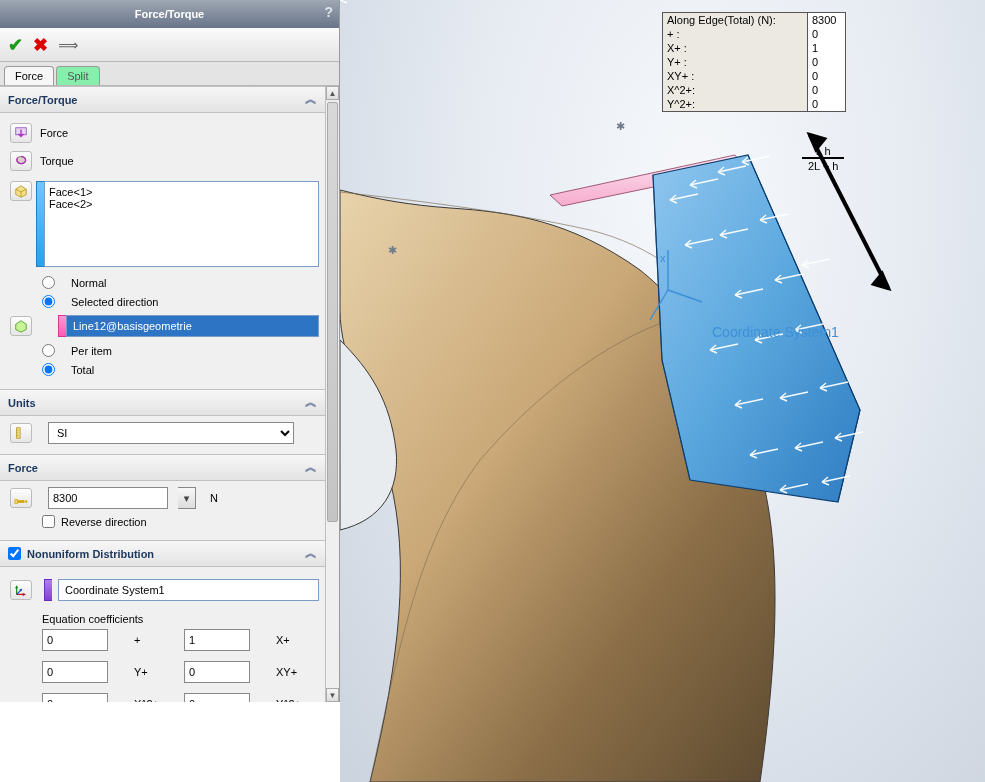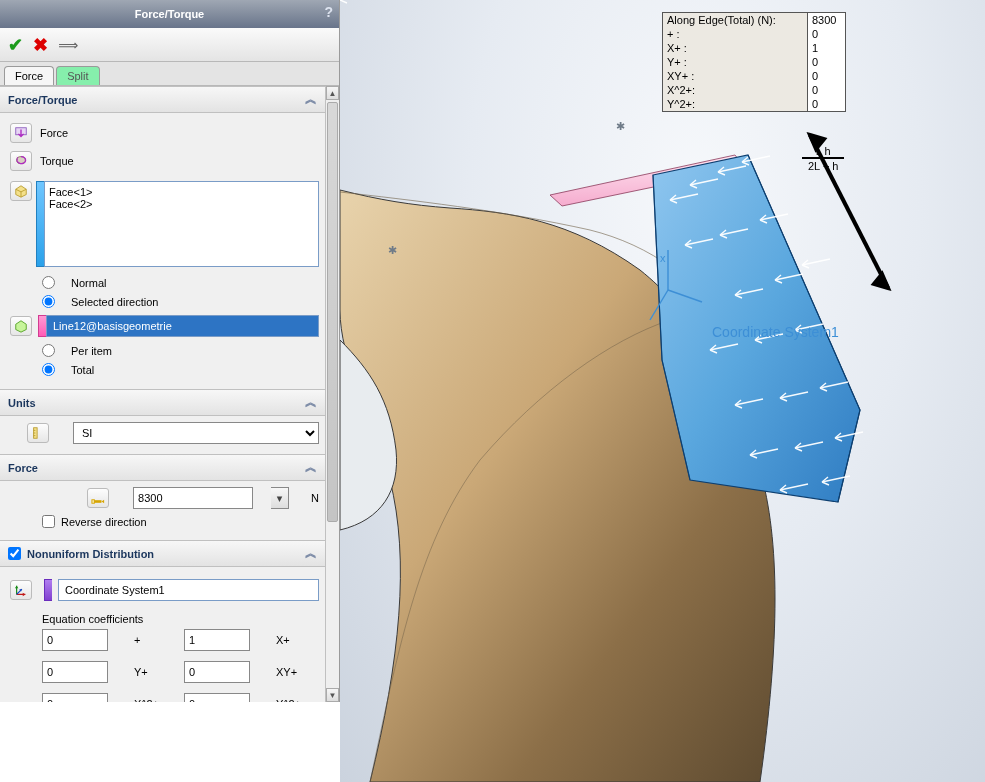--- a/index.html
+++ b/index.html
@@ -113,21 +113,21 @@
     padding:0 6px;
   }
 
   .row-icon {
     width:22px; height:20px; display:inline-flex; align-items:center; justify-content:center;
     border:1px solid #bbb; border-radius:3px;
     margin-right:6px;
     background:linear-gradient(#fdfdfd,#e6e6e6);
   }
 
-  .units-row, .force-row { display:flex; align-items:center; gap:18px; padding-left:4px;justify-content:flex-end; }
+  .units-row, .force-row { display:flex; align-items:center; gap:10px; padding-left:4px; }
   select, .combo { height:22px; border:1px solid #888; background:#fff; padding:0 4px; }
   .combo { width:246px; }
   .force-input { width:120px; height:22px; border:1px solid #888; padding:0 4px; }
   .dropdown-arrow {
     width:18px; height:22px;
     border:1px solid #888; border-left:none;
     background:linear-gradient(#f7f7f7,#ddd);
     display:flex; align-items:center; justify-content:center;
     color:#444;
   }
@@ -297,21 +297,21 @@
         <input type="radio" name="dirmode" checked="" style="">
         <span>Selected direction</span>
       </div>
 
       <div style="display:flex; align-items:center;">
         <span class="row-icon" style="margin-left:4px;">
           <svg class="mini-svg" viewBox="0 0 16 16">
               <path d="M2 6 L8 2 L14 6 L14 12 L8 15 L2 12 Z" fill="#c7f49a" stroke="#4f9e1f"></path>
             </svg>
         </span>
-        <div class="dirbox" style="margin-left:0; flex:1;">
+        <div class="dirbox" style="margin-left:20px; flex:1;">
           <div class="handle"></div>
           <input type="text" value="Line12@basisgeometrie" style="">
         </div>
       </div>
 
       <div class="radio-row">
         <input type="radio" name="scope" style="">
         <span>Per item</span>
       </div>
       <div class="radio-row">

